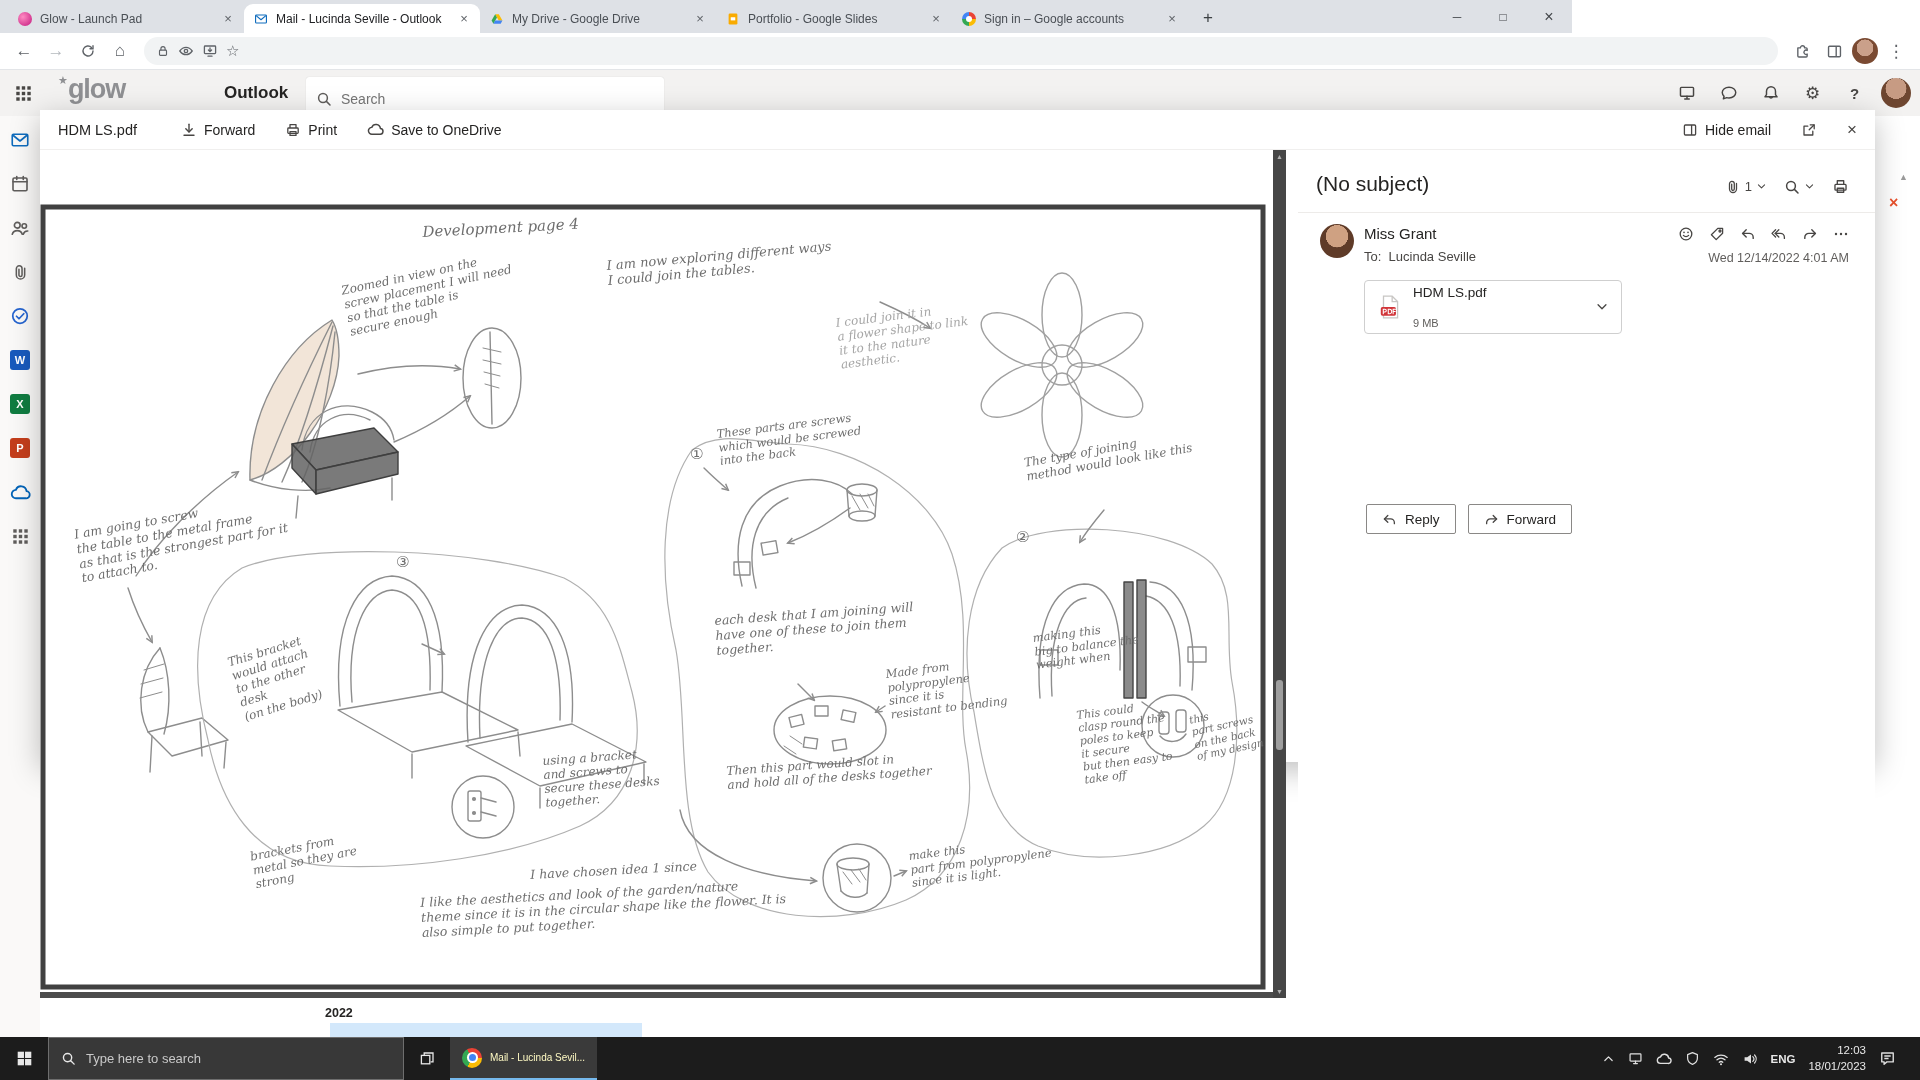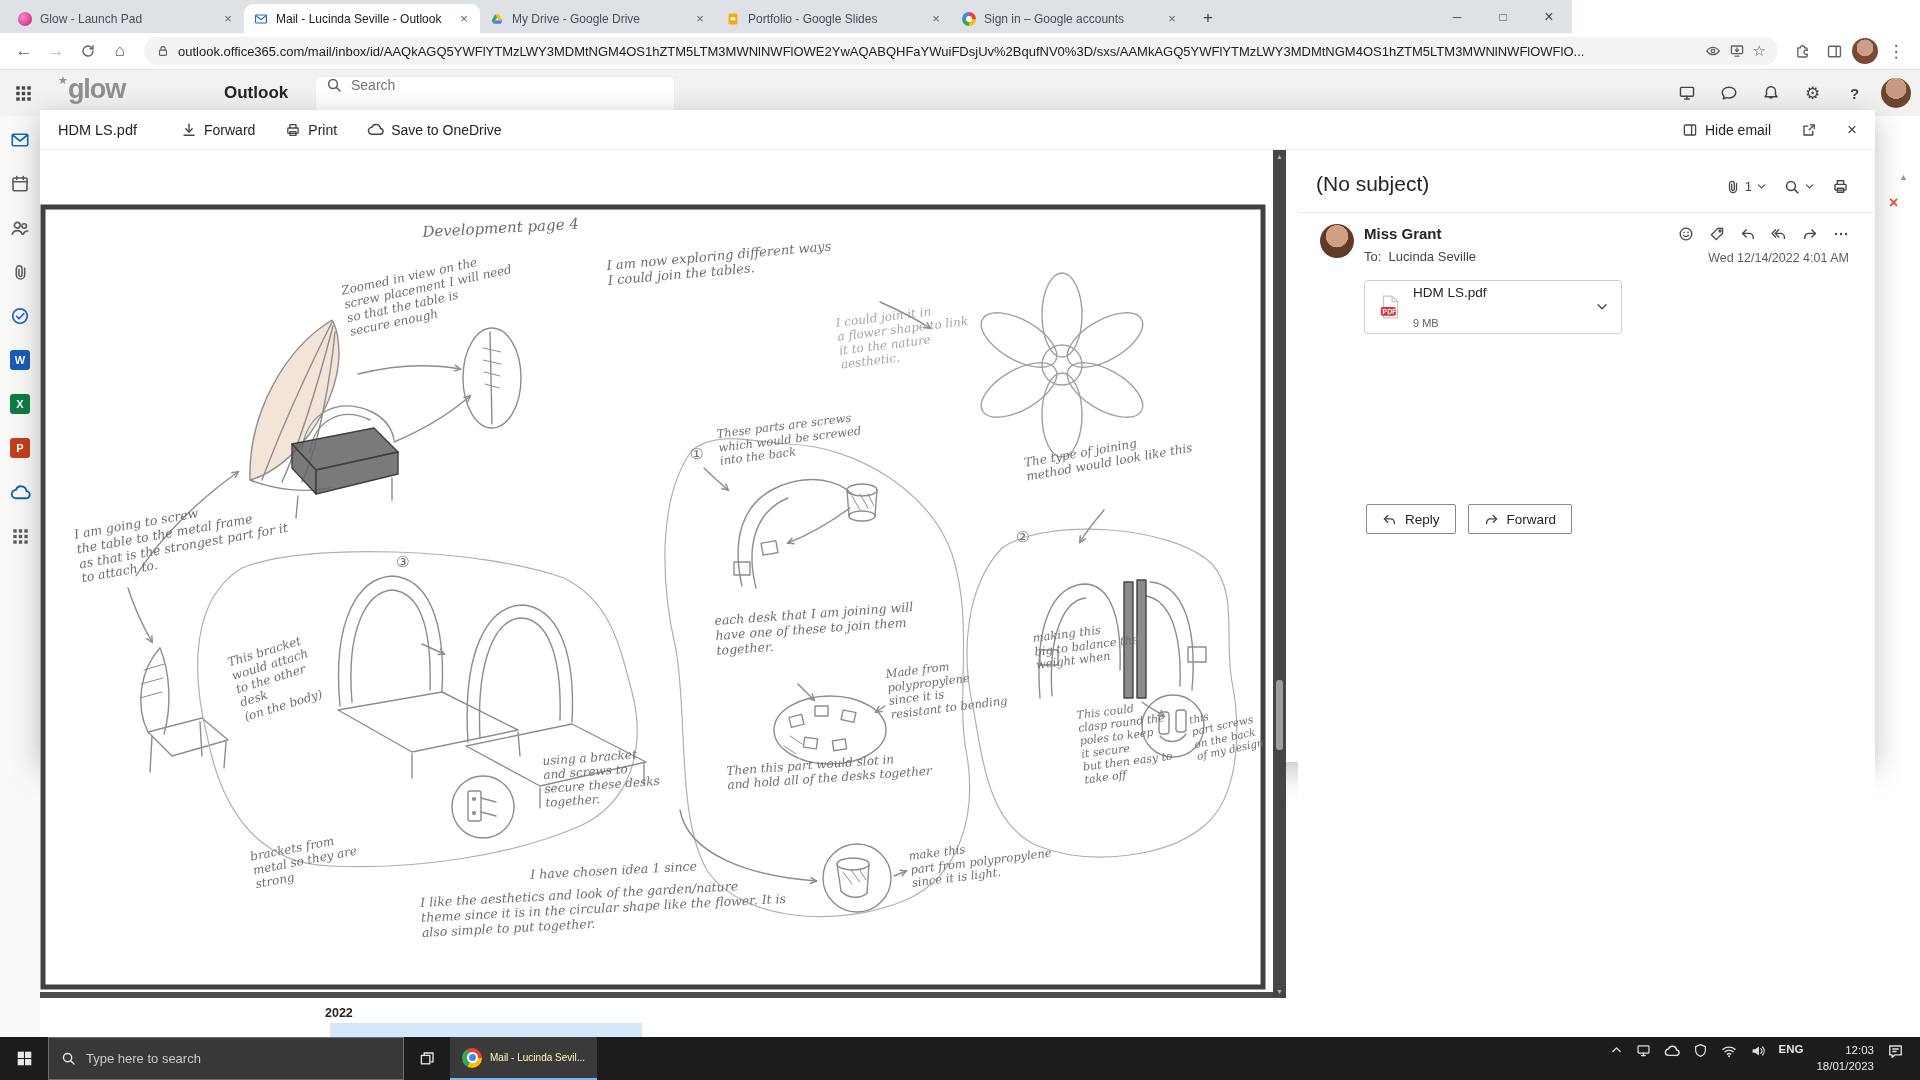--- a/index.html
+++ b/index.html
@@ -27,21 +27,21 @@
   .urlpill{flex:1;height:28px;background:#f1f3f4;border-radius:14px;display:flex;align-items:center;padding:0 12px;gap:8px;min-width:0;margin:0 6px}
   .urltext{flex:1;font-size:13px;color:#202124;white-space:nowrap;overflow:hidden;text-overflow:ellipsis}
   .pill-ic{color:#5f6368;flex:none;display:flex;align-items:center}
   .mini-av{width:26px;height:26px;border-radius:50%;background:radial-gradient(circle at 50% 38%,#caa08a 0 40%,#7a4a32 41% 100%);flex:none}
   
   #owa-header{position:absolute;left:0;top:70px;width:1920px;height:46px;background:#f3f2f1}
   .waffle-btn{position:absolute;left:0;top:0;width:46px;height:46px;display:flex;align-items:center;justify-content:center;color:#484644}
   .glow-logo{position:absolute;left:58px;top:4px;width:155px;font-weight:bold;font-size:27px;letter-spacing:-1px;color:#8f9093}
   .glow-star{font-size:11px;vertical-align:14px;margin-right:1px}
   .owa-title{position:absolute;left:224px;top:13px;font-size:17px;font-weight:600;color:#252423}
-  .owa-search{position:absolute;left:316px;top:7px;width:358px;height:44px;background:#fff;border-radius:3px;display:flex;align-items:flex-start;padding:0 10px;gap:9px;color:#605e5c;box-shadow:0 0 1px rgba(0,0,0,.2)}
+  .owa-search{position:absolute;left:306px;top:7px;width:358px;height:44px;background:#fff;border-radius:3px;display:flex;align-items:center;padding:0 10px;gap:9px;color:#605e5c;box-shadow:0 0 1px rgba(0,0,0,.2)}
   .owa-search input{border:none;outline:none;background:transparent;flex:1;font-size:14px;color:#252423;font-family:inherit}
   .owa-right{position:absolute;right:46px;top:3px;height:40px;display:flex;align-items:center;gap:3px;color:#484644}
   .owa-ic{width:39px;height:39px;display:flex;align-items:center;justify-content:center;font-size:17px}
   .owa-help{font-size:15px;font-weight:bold}
   .owa-avatar{position:absolute;right:9px;top:8px;width:30px;height:30px;border-radius:50%;background:radial-gradient(circle at 50% 35%,#c79b83 0 42%,#6e4630 43% 100%)}
   
   #rail{position:absolute;left:0;top:116px;width:40px;height:921px;background:#faf9f8;display:flex;flex-direction:column;align-items:center;padding-top:13px;gap:22px}
   .rail-item{width:22px;height:22px;display:flex;align-items:center;justify-content:center;color:#605e5c}
   .tile{width:20px;height:20px;border-radius:3px;color:#fff;font-size:11px;font-weight:bold;display:flex;align-items:center;justify-content:center}
   
@@ -65,21 +65,21 @@
   .scroll-tri{display:block;text-align:center;font-size:7px;color:#b0b0b0;margin-top:3px}
   .scroll-tri.bot{position:absolute;bottom:3px;left:0;width:100%;margin:0}
   #pdf-thumb{position:absolute;left:3px;top:530px;width:7px;height:70px;background:#9e9e9e;border-radius:3px}
   
   #email-pane{position:absolute;left:1258px;top:40px;width:577px;height:848px;background:#fff}
   .ep-subject{position:absolute;left:18px;top:22px;font-size:21px;color:#252423}
   .ep-tools{position:absolute;right:26px;top:28px;display:flex;align-items:center;gap:17px;color:#484644}
   .ep-tool{display:flex;align-items:center;gap:4px;font-size:13px}
   .ep-divider{position:absolute;left:0;top:62px;width:100%;height:1px;background:#edebe9}
   .ep-avatar{position:absolute;left:22px;top:74px;width:34px;height:34px;border-radius:50%;background:radial-gradient(circle at 50% 36%,#cfa182 0 40%,#5f3b28 41% 100%)}
-  .ep-sender{position:absolute;left:66px;top:75px;font-size:15px;font-weight:700;color:#252423}
+  .ep-sender{position:absolute;left:66px;top:75px;font-size:15px;font-weight:400;color:#252423}
   .ep-icons{position:absolute;right:26px;top:76px;display:flex;gap:15px;color:#484644}
   .ep-to{position:absolute;left:66px;top:99px;font-size:13px;color:#484644;white-space:pre}
   .ep-time{position:absolute;right:26px;top:101px;font-size:12.5px;color:#605e5c}
   .ep-card{position:absolute;left:66px;top:130px;width:258px;height:54px;border:1px solid #cfcfcf;border-radius:4px;display:flex;align-items:center;padding:0 12px;gap:10px;background:#fff}
   .ep-card-meta{display:flex;flex-direction:column;min-width:0}
   .ep-card-name{font-size:13.5px;color:#252423;white-space:nowrap}
   .ep-card-size{font-size:11px;color:#605e5c;margin-top:17px}
   .ep-card-chev{margin-left:auto;color:#484644}
   .ep-body{position:absolute;left:66px;top:250px;font-size:14.5px;color:#242424;line-height:19.5px}
   .ep-actions{position:absolute;left:68px;top:354px;display:flex;gap:12px}
@@ -89,21 +89,21 @@
   #taskbar{position:absolute;left:0;top:1037px;width:1920px;height:43px;background:#1c1c1c;display:flex;align-items:center;color:#e8e8e8}
   .tb-start{width:48px;height:43px;display:flex;align-items:center;justify-content:center;color:#e8e8e8}
   .tb-search{width:356px;height:43px;background:#383838;border:1px solid #6e6e6e;display:flex;align-items:center;padding:0 12px;gap:10px}
   .tb-search span{font-size:13px;color:#c9c9c9}
   .tb-taskview{width:46px;height:43px;display:flex;align-items:center;justify-content:center}
   .tb-app{height:43px;display:flex;align-items:center;gap:8px;padding:0 12px;background:#3a3a3a;border-bottom:2px solid #76b9ed;max-width:190px}
   .tb-app span{font-size:10px;color:#fef9c3;white-space:nowrap;overflow:hidden;text-overflow:ellipsis}
   .chrome-ico{width:20px;height:20px;border-radius:50%;background:conic-gradient(from -30deg,#ea4335 0 33%,#fbbc04 33% 66%,#34a853 66% 100%);position:relative;flex:none}
   .chrome-ico::after{content:"";position:absolute;left:4.5px;top:4.5px;width:11px;height:11px;border-radius:50%;background:#fff}
   .chrome-ico::before{content:"";position:absolute;left:6.5px;top:6.5px;width:7px;height:7px;border-radius:50%;background:#4285f4;z-index:1}
-  .tb-tray{margin-left:auto;display:flex;align-items:flex-start;gap:13px;padding-right:16px}
+  .tb-tray{margin-left:auto;display:flex;align-items:center;gap:13px;padding-right:24px}
   .tray-ic{display:flex;align-items:center;justify-content:center;color:#e0e0e0}
   .tb-lang{font-size:11.5px;font-weight:600}
   .tb-clock{font-size:11.5px;line-height:1.35;text-align:right}
 </style>
 </head>
 <body>
 
 <svg width="0" height="0" style="position:absolute" aria-hidden="true">
 <defs>
 <symbol id="i-search" viewBox="0 0 16 16">
@@ -383,21 +383,20 @@
           <use href="#i-refresh"></use>
         </svg>
       </span>
     <span class="nav-ic">⌂</span>
     <div class="urlpill">
       <span class="pill-ic">
           <svg class="ic" width="14" height="14">
             <use href="#i-lock"></use>
           </svg>
         </span>
-      <span class="urltext">outlook.office365.com/mail/inbox/id/AAQkAGQ5YWFlYTMzLWY3MDMtNGM4OS1hZTM5LTM3MWNlNWFlOWE2YwAQABQHFaYWuiFDsjUv%2BqufNV0%3D/sxs/AAMkAGQ5YWFlYTMzLWY3MDMtNGM4OS1hZTM5LTM3MWNlNWFlOWFlO...</span>
       <span class="pill-ic">
           <svg class="ic" width="16" height="16">
             <use href="#i-eye"></use>
           </svg>
         </span>
       <span class="pill-ic">
           <svg class="ic" width="16" height="16">
             <use href="#i-install"></use>
           </svg>
         </span>

